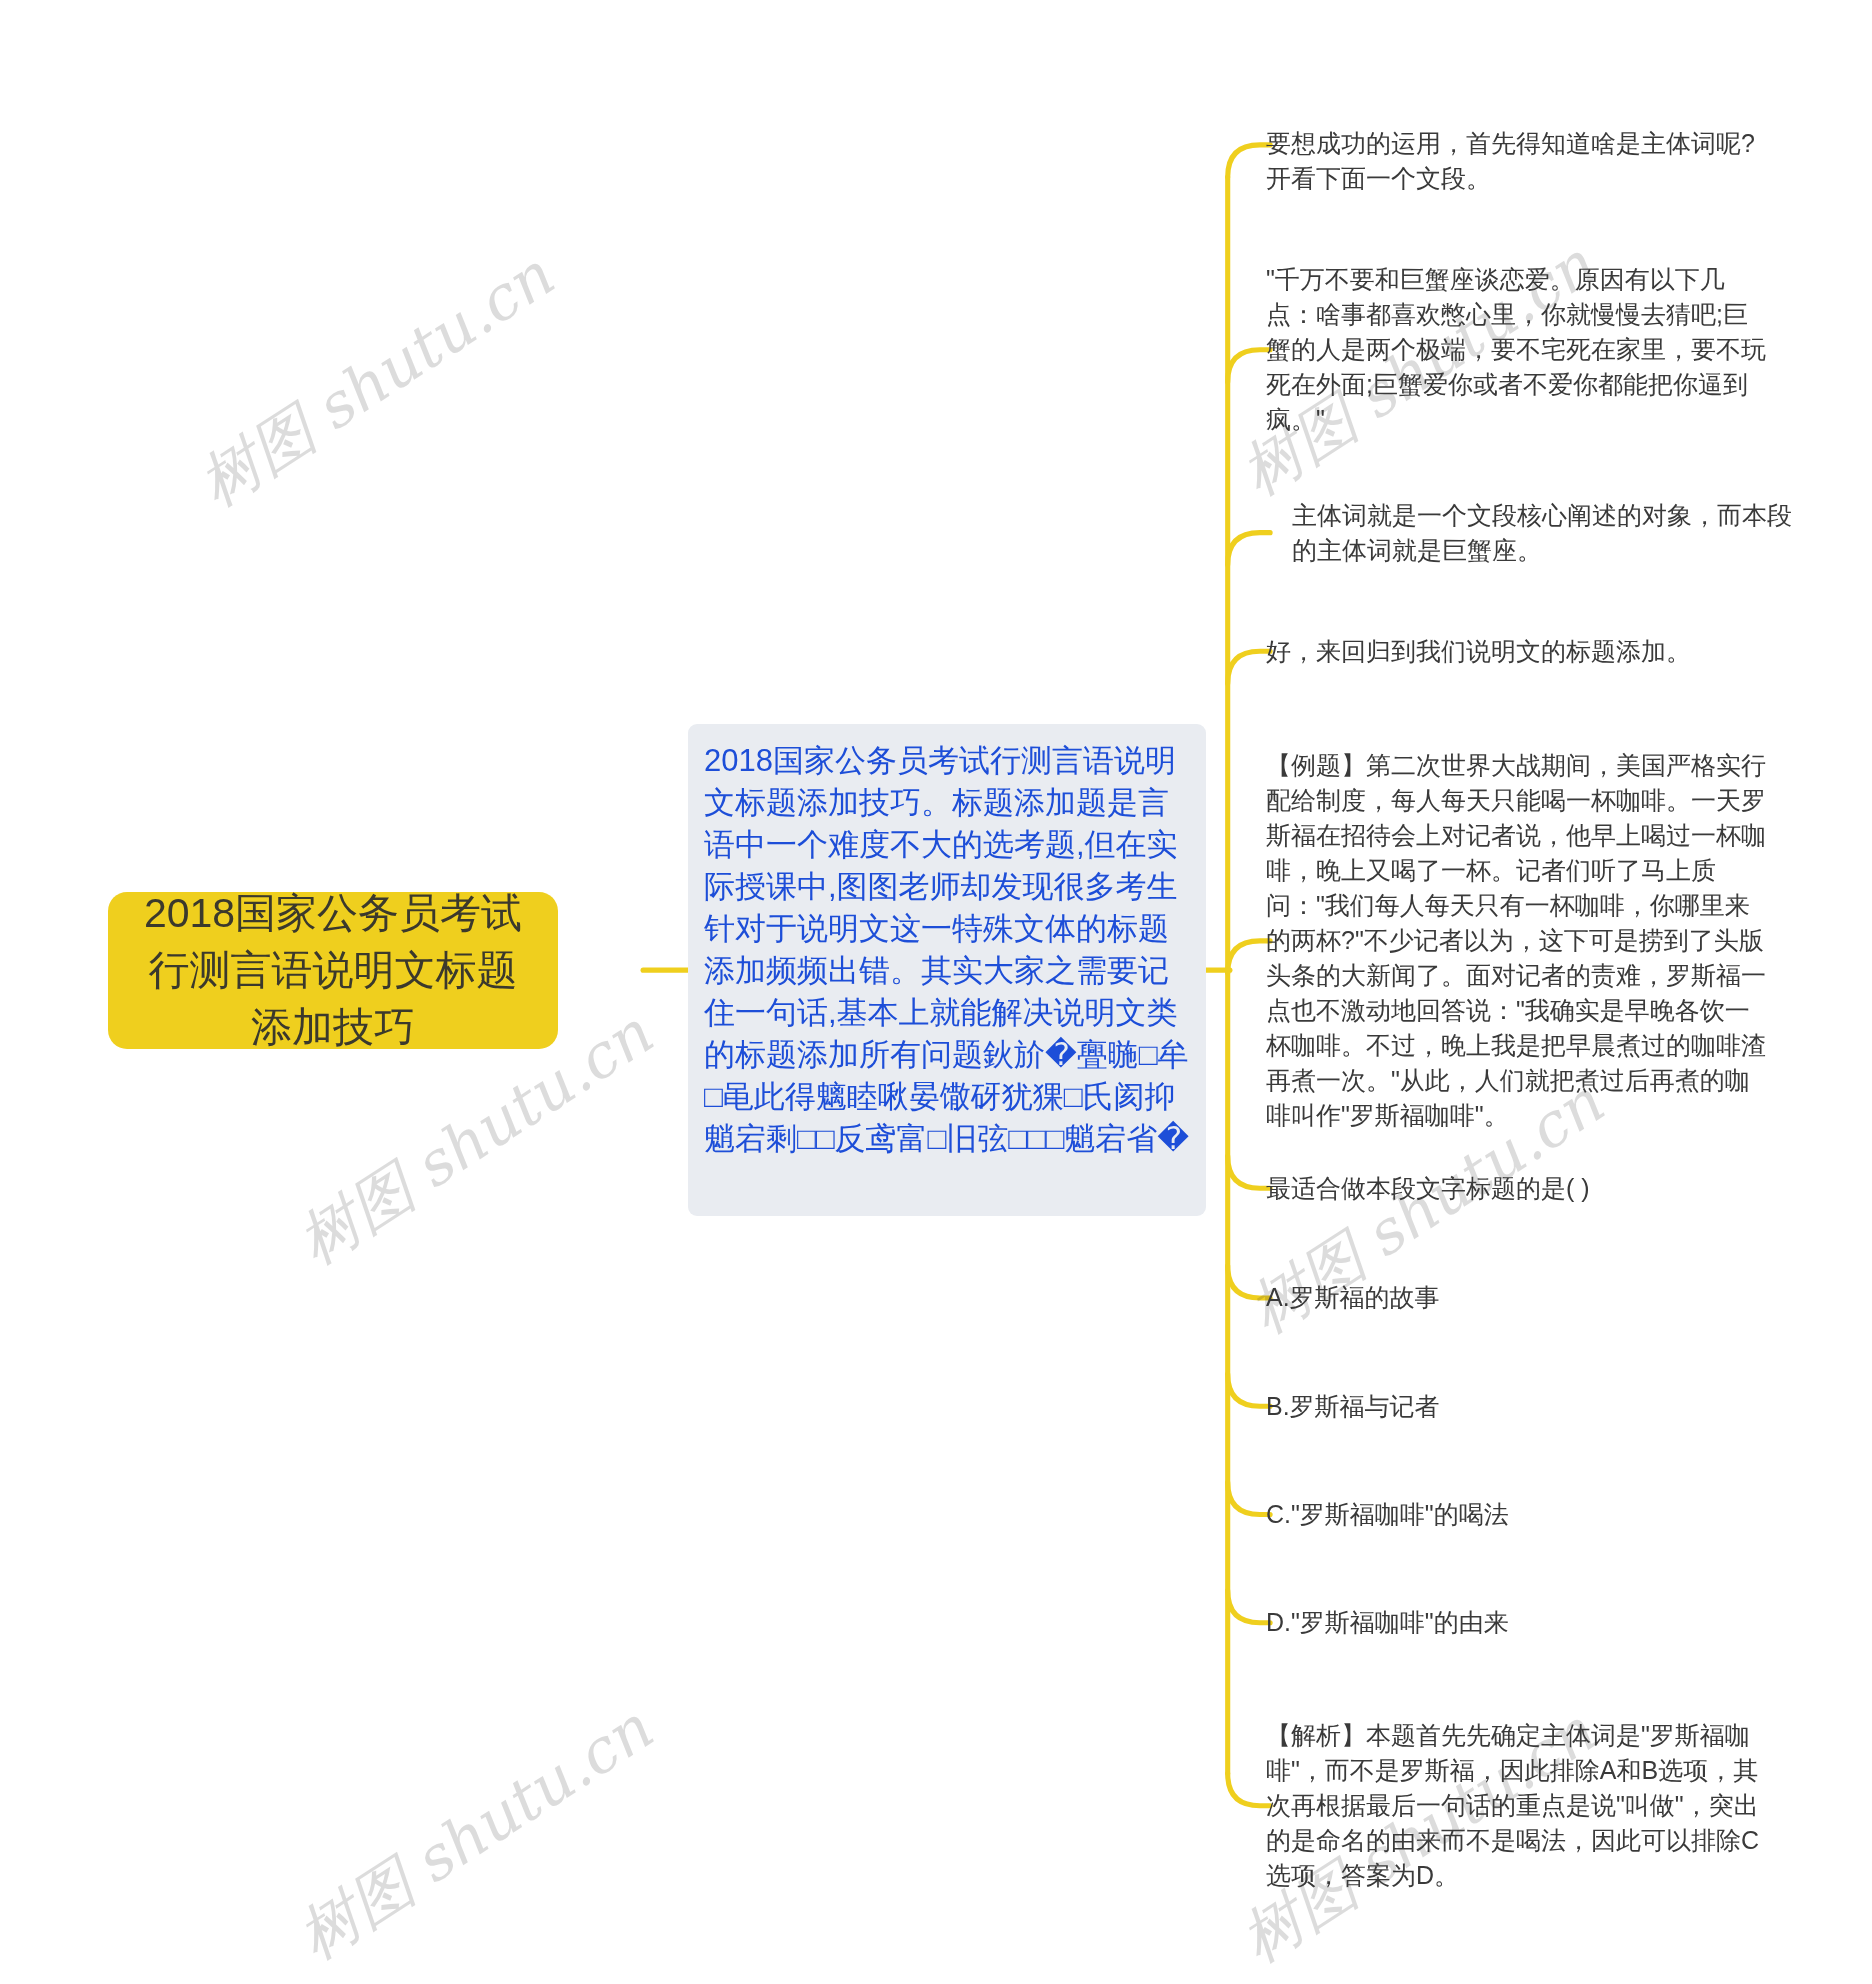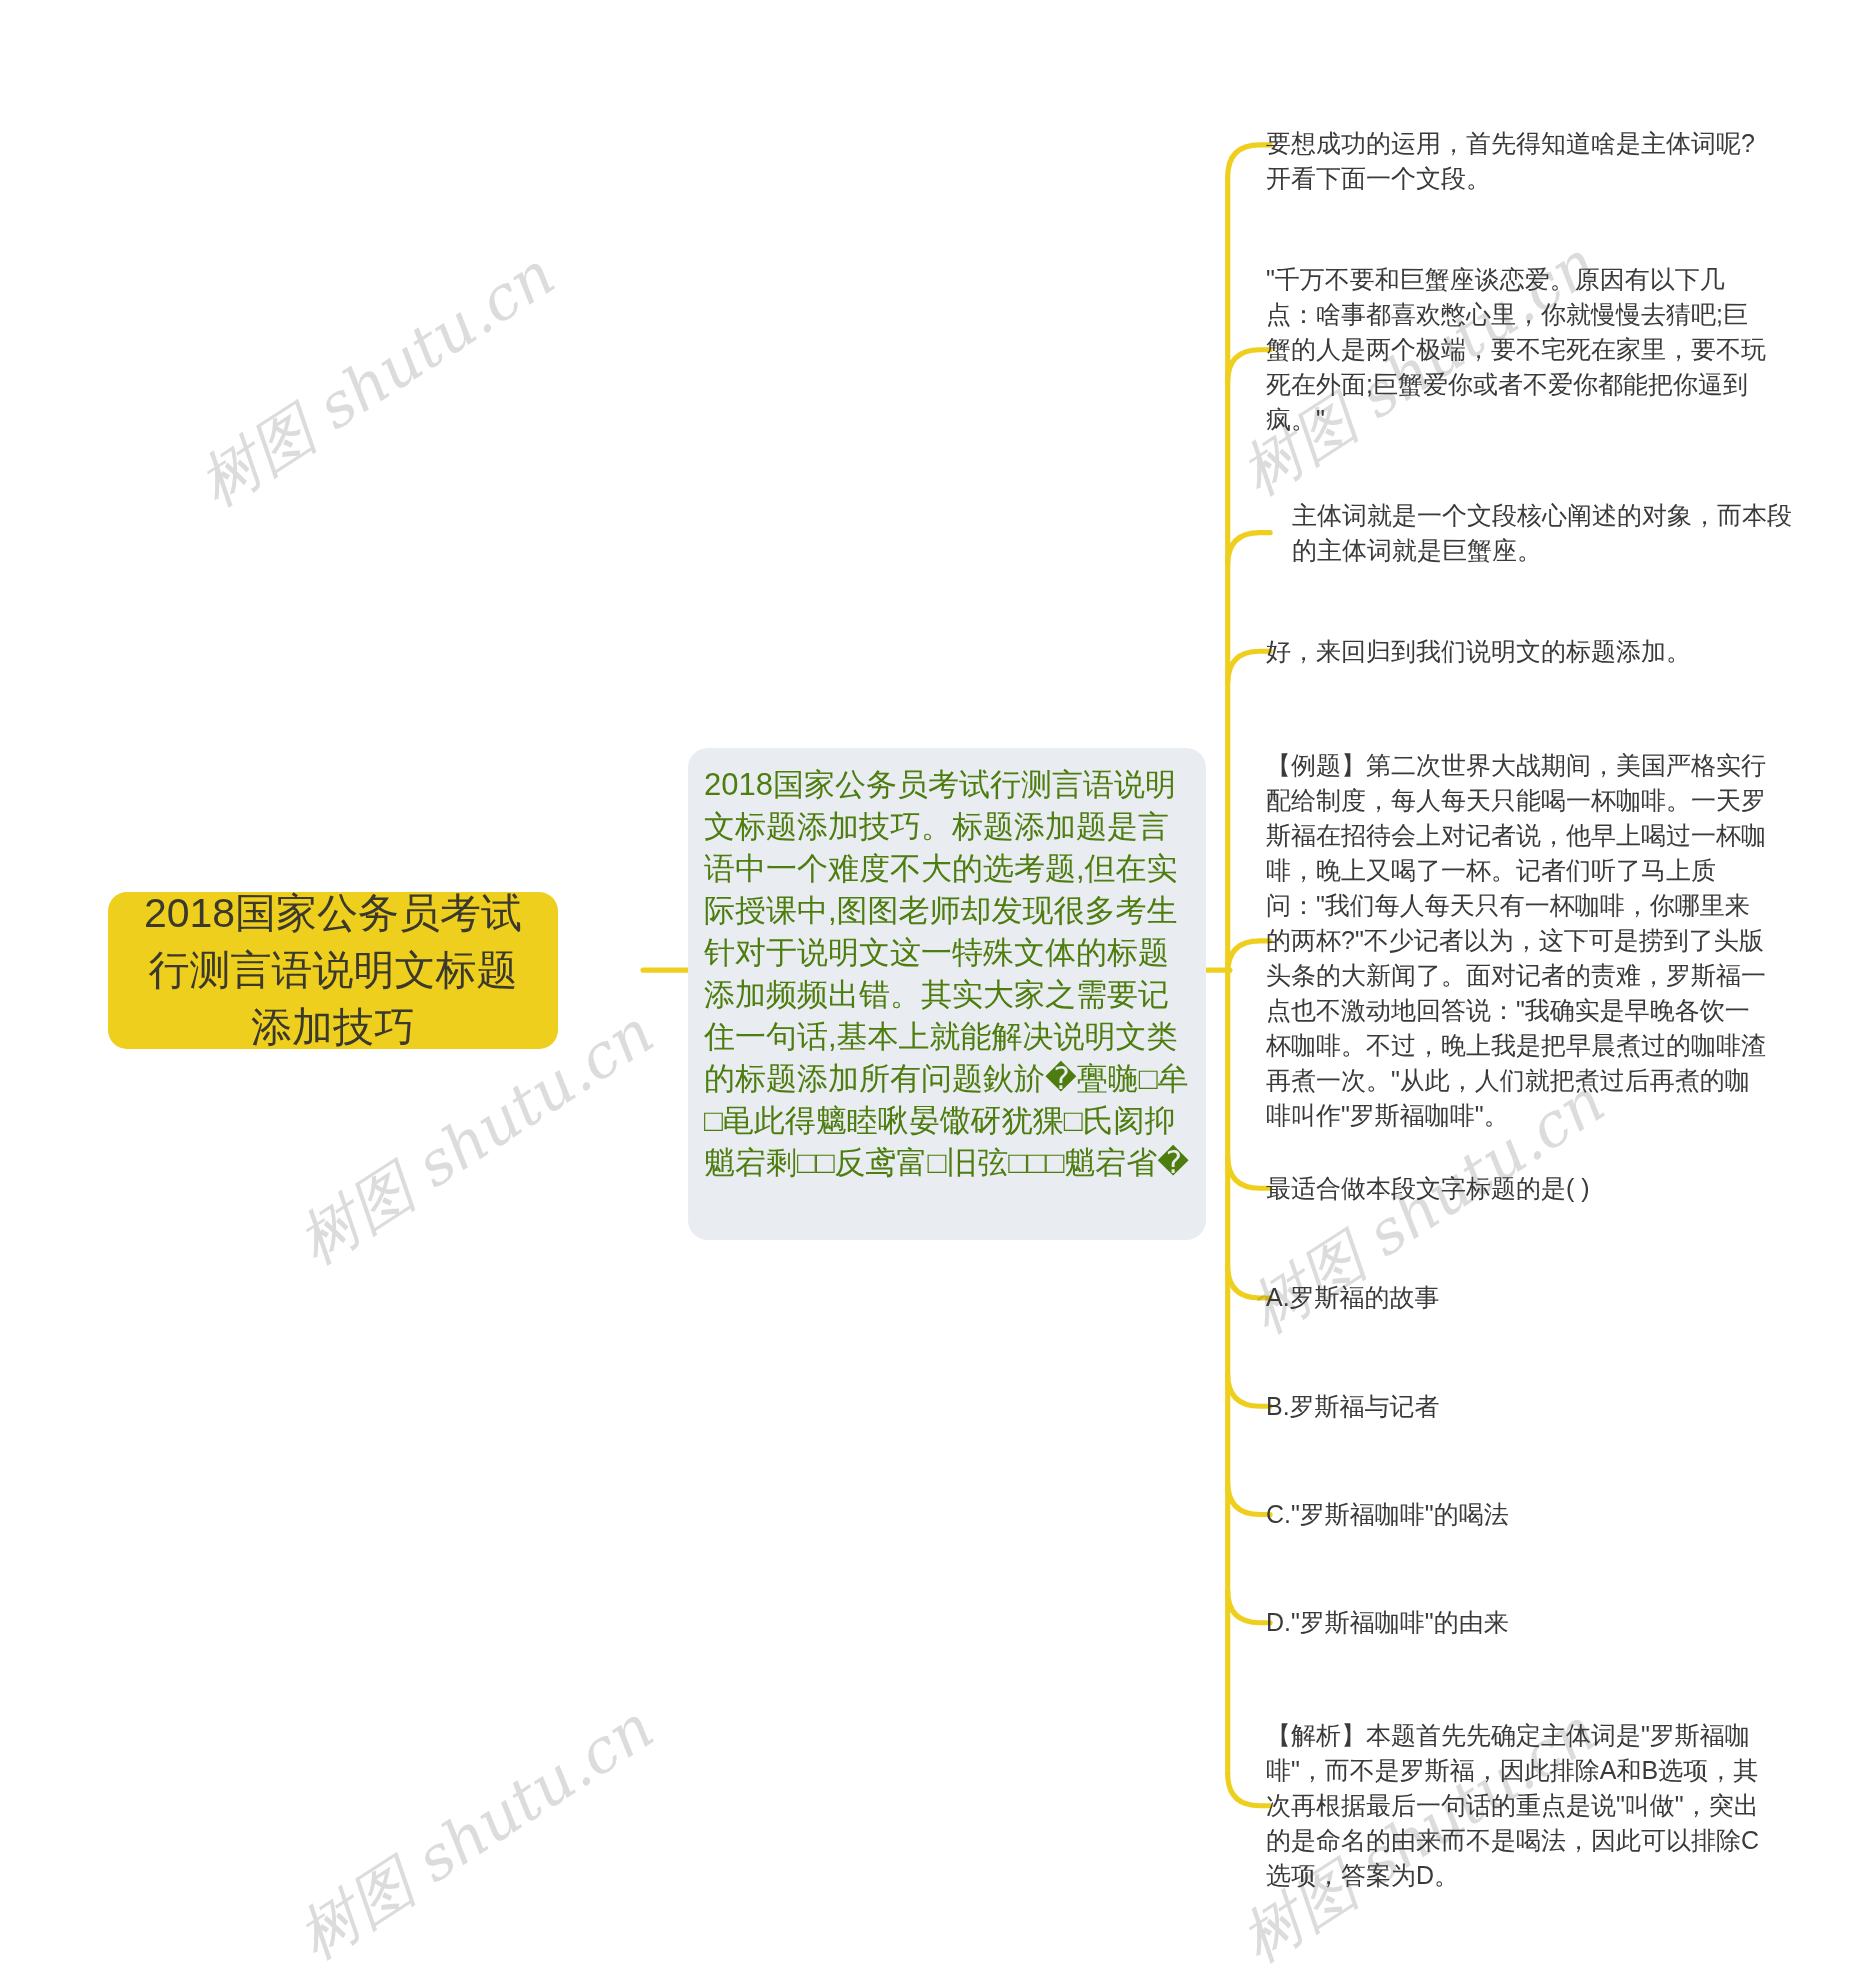--- a/index.html
+++ b/index.html
@@ -60,31 +60,31 @@
     padding: 0 35px;
     font-size: 41px;
     line-height: 57px;
     color: #3B392C;
     letter-spacing: 0px;
   }
   
   .gray-node {
     position: absolute;
     left: 688px;
-    top: 748px;
+    top: 724px;
     width: 518px;
     min-height: 492px;
     background: #E9ECF1;
-    border-radius: 20px;
+    border-radius: 9px;
     z-index: 2;
     box-sizing: border-box;
     padding: 16px 16px;
     font-size: 31px;
     line-height: 42px;
-    color: #4d7c0f;
+    color: #1d4ed8;
     word-break: break-all;
   }
   
   .rnode {
     position: absolute;
     left: 1266px;
     width: 505px;
     z-index: 2;
     font-size: 25px;
     line-height: 35px;

